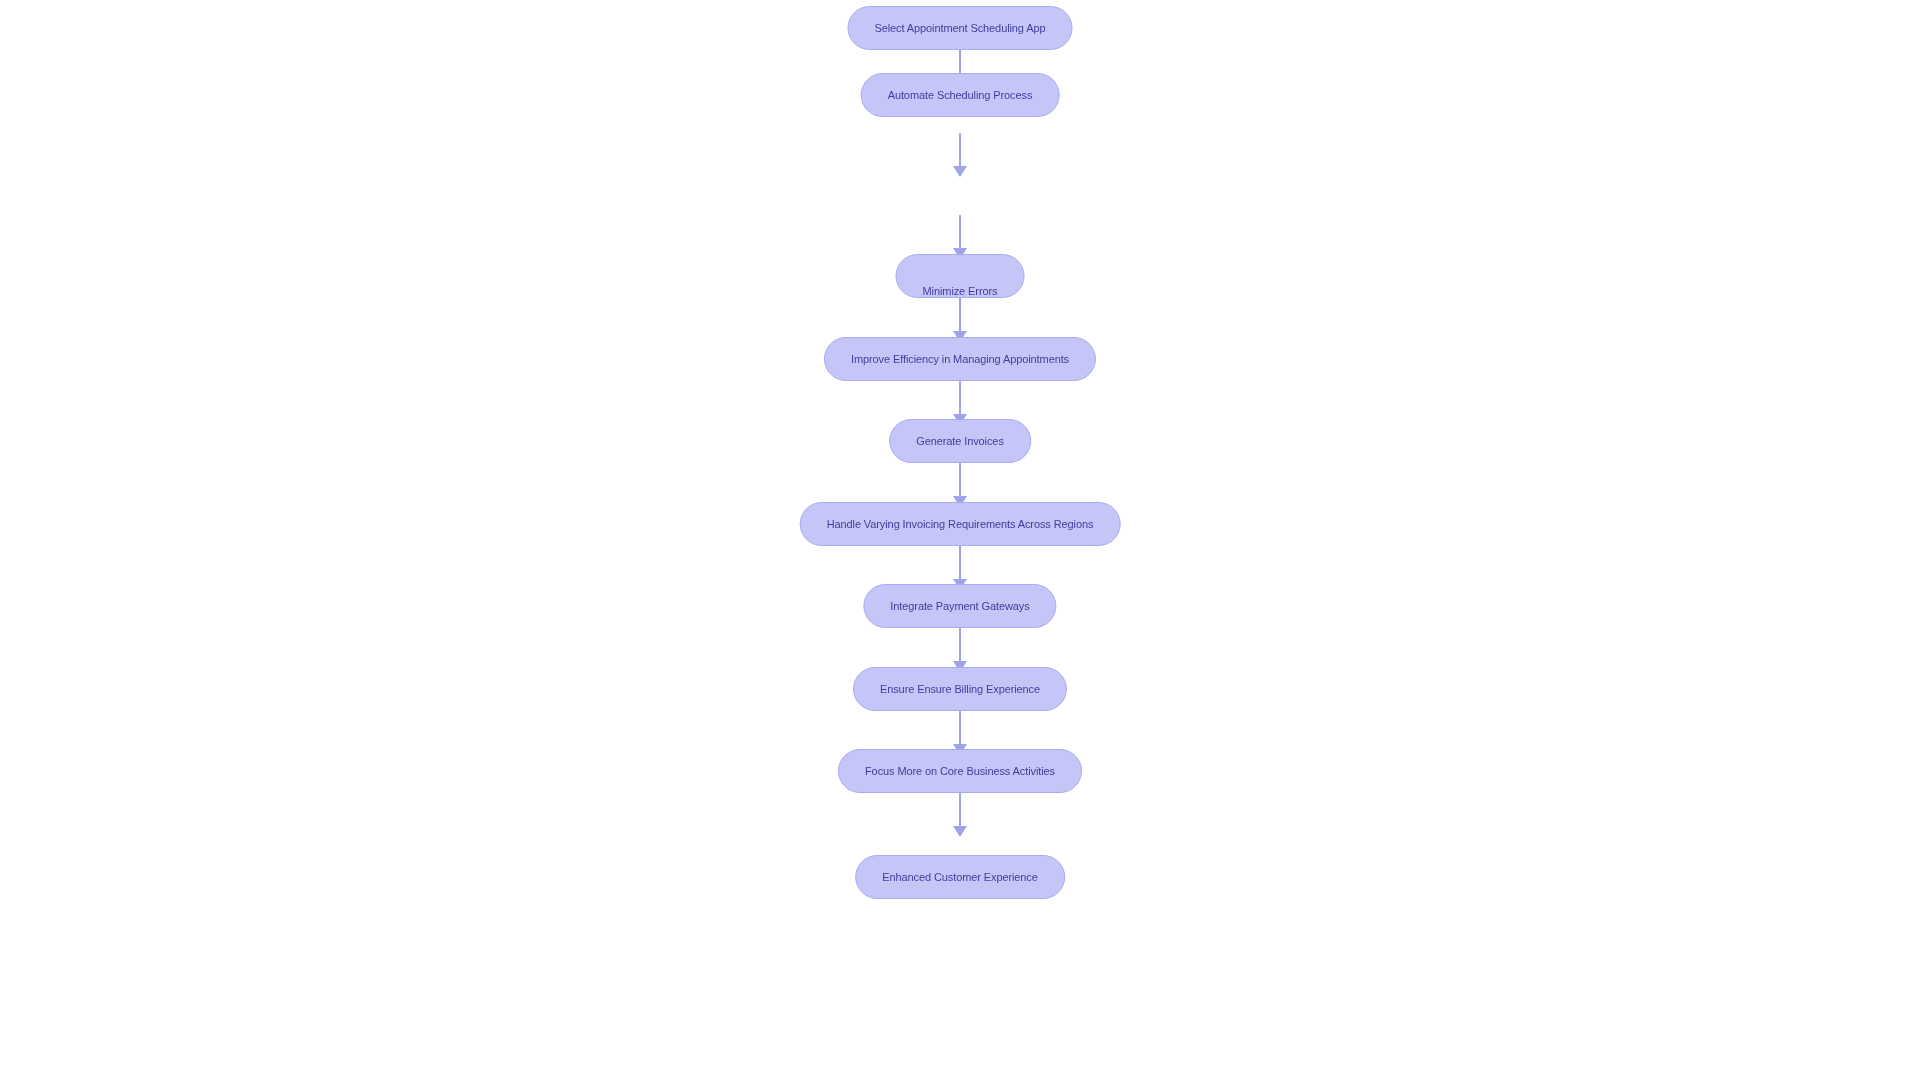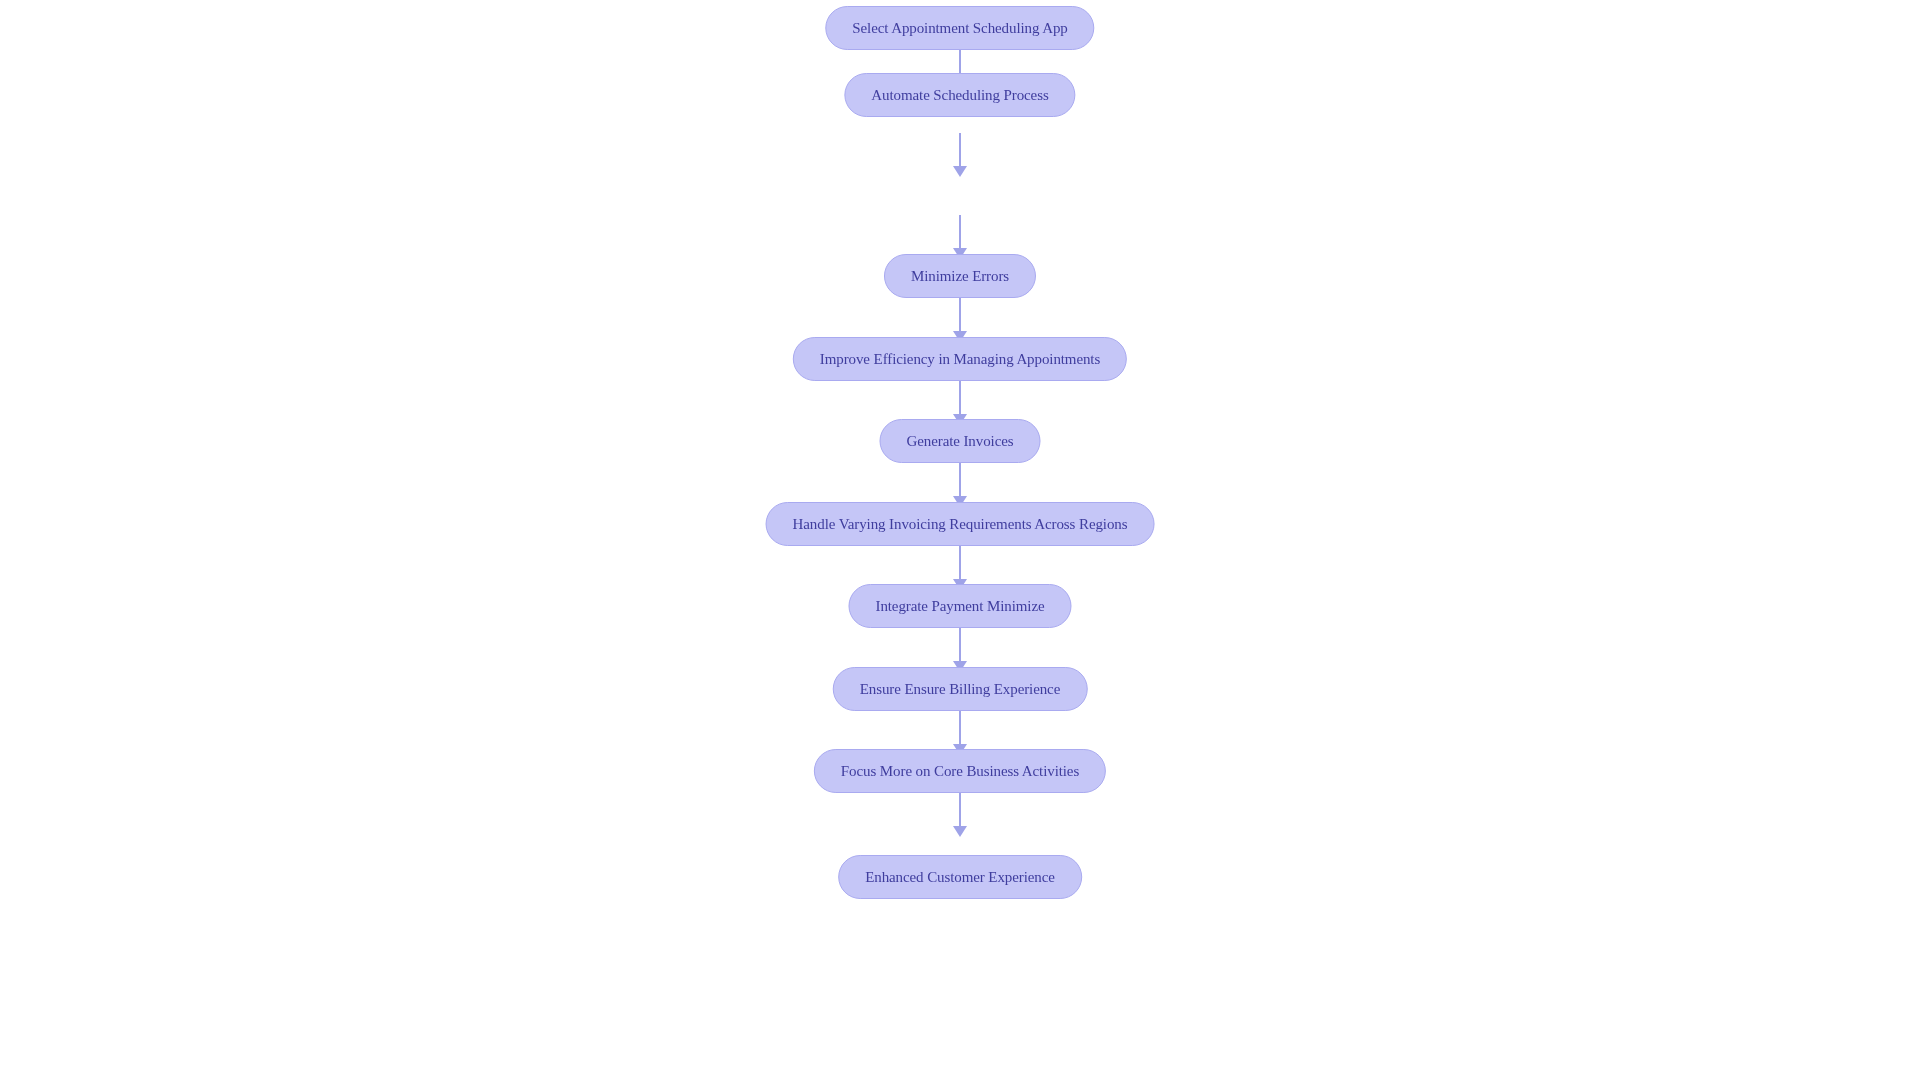--- a/index.html
+++ b/index.html
@@ -58,22 +58,22 @@
     align-items: center;
     justify-content: center;
     background: #c5c6f7;
     border: 1px solid #a9aaf0;
     border-radius: 999px;
     padding: 0 26px;
     white-space: nowrap;
   }
   .node .node-label {
     color: #3f3d9e;
-    font-size: 15px;
-    font-family: Liberation Serif, serif;
+    font-size: 11px;
+    font-family: Liberation Sans, sans-serif;
     letter-spacing: -0.1px;
     line-height: 1;
   }
 </style>
 </head>
 <body>
 
 <div id="flow-canvas">
 
   <div class="connector" style="top:50px;  height:44px;">
@@ -119,38 +119,38 @@
 
   <div class="node" style="top:6px;">
     <span class="node-label">Select Appointment Scheduling App</span>
   </div>
 
   <div class="node" style="top:73px;">
     <span class="node-label">Automate Scheduling Process</span>
   </div>
 
 
-  <div class="node" style="top:254px;">
+  <div class="node" style="top:254px;align-items:flex-end;">
     <span class="node-label">Minimize Errors</span>
   </div>
 
   <div class="node" style="top:337px;justify-content:center;">
     <span class="node-label">Improve Efficiency in Managing Appointments</span>
   </div>
 
   <div class="node" style="top:419px;">
     <span class="node-label">Generate Invoices</span>
   </div>
 
   <div class="node" style="top:502px;">
     <span class="node-label">Handle Varying Invoicing Requirements Across Regions</span>
   </div>
 
   <div class="node" style="top:584px;">
-    <span class="node-label">Integrate Payment Minimize</span>
+    <span class="node-label">Integrate Payment Gateways</span>
   </div>
 
   <div class="node" style="top:667px;">
     <span class="node-label">Ensure Ensure Billing Experience</span>
   </div>
 
   <div class="node" style="top:749px;">
     <span class="node-label">Focus More on Core Business Activities</span>
   </div>
 

